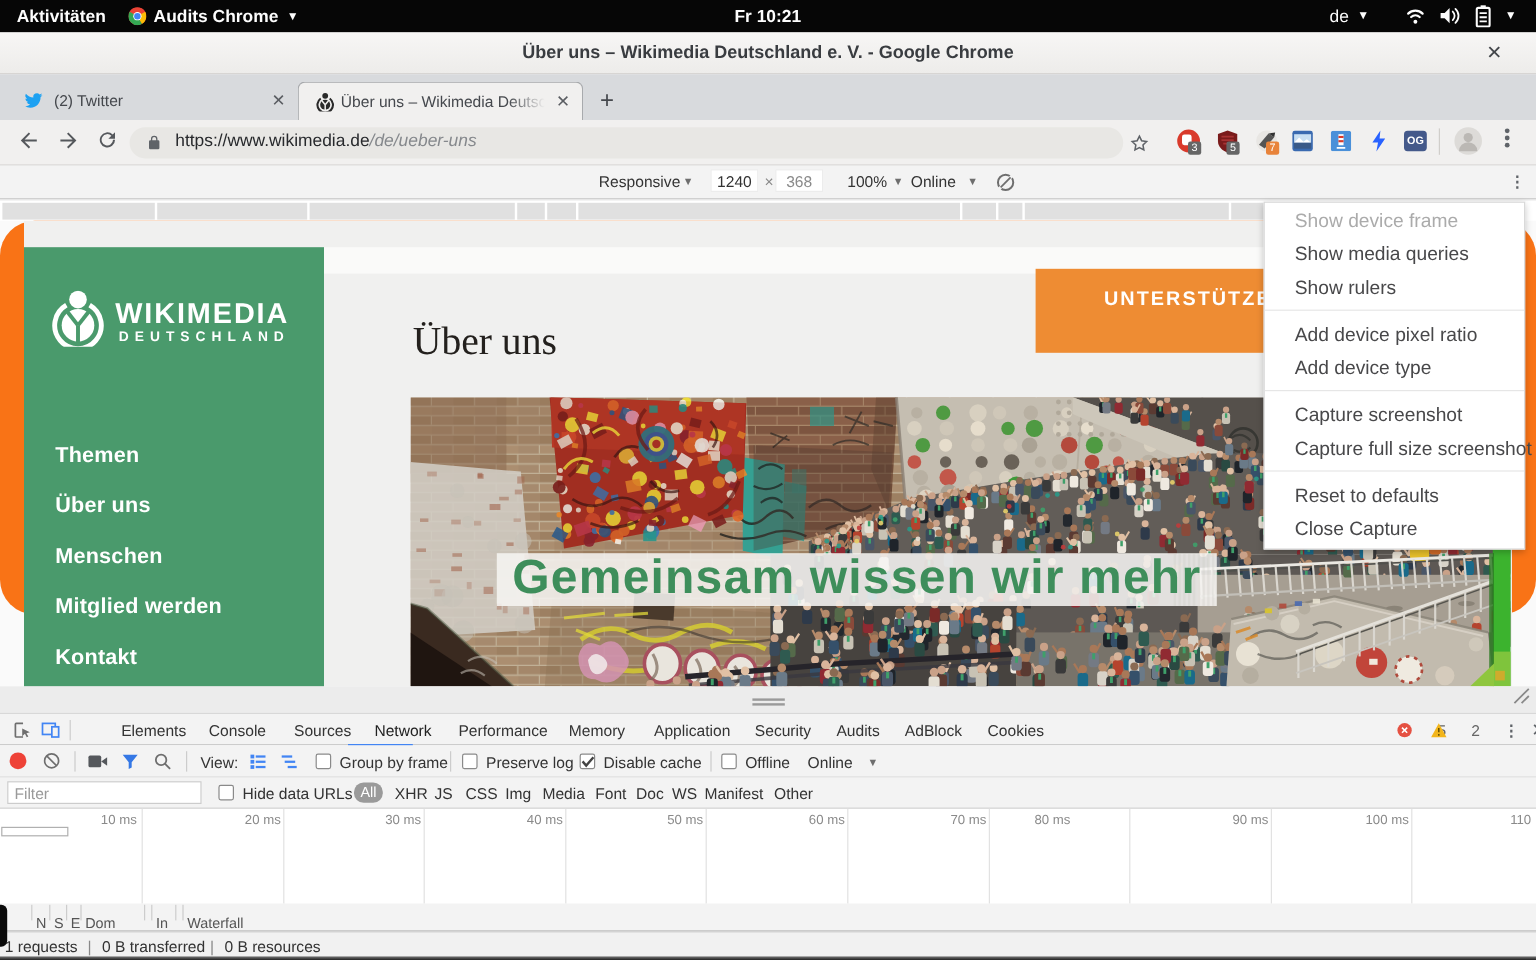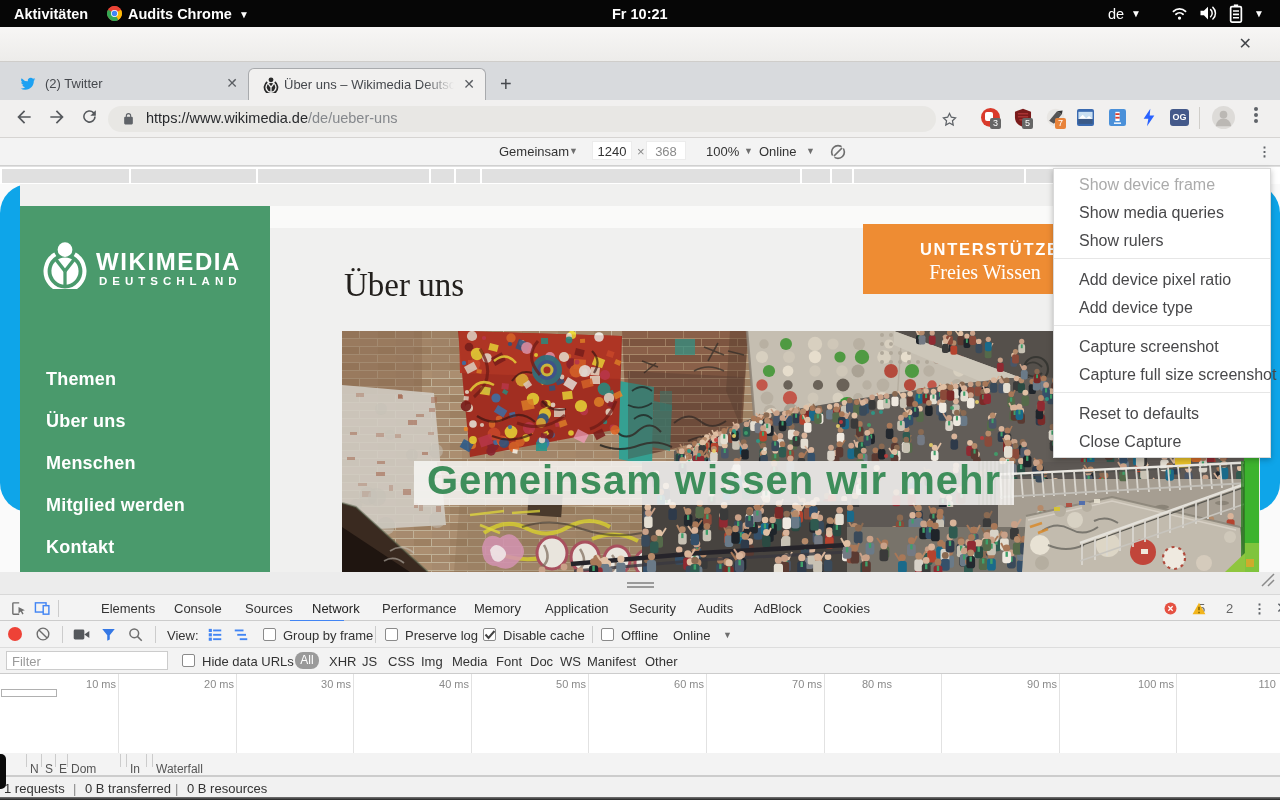--- a/index.html
+++ b/index.html
@@ -23,33 +23,33 @@
   #tab2 { left:248px; width:238px; background:#f1f0ef; border:1px solid #a8aaad; border-bottom:none; border-radius:6px 6px 0 0; }
   .tab .ttl { position:absolute; left:45px; top:8px; white-space:nowrap; overflow:hidden; }
   .tab .cls { position:absolute; right:10px; top:7px; color:#5a5d62; font-size:14px; }
   #newtab { position:absolute; left:500px; top:11px; font-size:20px; color:#45484d; font-weight:400; }
 
   
   #toolbar { left:0; top:100px; width:1280px; height:38px; background:#f1f0ef; border-bottom:1px solid #d6d4d2; }
   .navic { position:absolute; top:7px; font-size:19px; color:#595c60; }
   #omni { position:absolute; left:108px; top:6px; width:828px; height:26px; background:#e8e7e4; border-radius:13px; }
   #omni .url { position:absolute; left:38px; top:4px; font-size:14.5px; color:#27292c; white-space:nowrap; }
-  #omni .url .gray { color:#85888c; }
+  #omni .url .gray { color:#85888c;font-style:italic; }
 
   
   #devbar { left:0; top:138px; width:1280px; height:28px; background:#f3f3f3; border-bottom:1px solid #d0d0d0; font-size:13px; color:#333; }
   #devbar span { position:absolute; top:6px; }
   .numbox { position:absolute; top:3px; width:40px; height:19px; background:#fff; border:1px solid #ececec; text-align:center; font-size:13px; padding-top:2px; }
 
   
   #mqstrip { left:0; top:166px; width:1280px; height:18px; background:#fff; border-top:1px solid #e0e0e0;}
   #mqstrip .seg { position:absolute; top:2px; height:14px; background:#e0e0e0; }
 
   
-  #page { left:0; top:184px; width:1280px; height:328px; background:#0ea5e9;border-radius:29px; }
+  #page { left:0; top:184px; width:1280px; height:328px; background:#f97316;border-radius:29px; }
   #pagebg { position:absolute; left:20px; top:0; width:1240px; height:388px; background:#f0f0ef; }
   #sidebar { position:absolute; left:20px; top:22px; width:250px; height:366px; background:#4a9a6c; }
   .navitem { position:absolute; left:26px; font-size:18px; font-weight:700; color:#fff; letter-spacing:.2px;}
   #h1 { position:absolute; left:344px; top:83px; font-family:"Liberation Serif",serif; font-size:33px; color:#23201d; }
   #cta { position:absolute; left:863px; top:40px; width:244px; height:70px; background:#ee8c33; color:#fff; text-align:center; }
   #cta .l1 { position:absolute; left:57px; top:16px; font-size:16.5px; font-weight:700; letter-spacing:1.7px; white-space:nowrap; }
   #cta .l2 { position:absolute; left:0; top:37px; width:100%; text-align:center; font-family:"Liberation Serif",serif; font-size:20px; }
   #photo { position:absolute; left:342px; top:147px; width:917px; height:241px; overflow:hidden; }
 
   
@@ -105,20 +105,21 @@
   </svg>
   <svg class="abs" style="left:1229px;top:4px" width="14" height="19" viewBox="0 0 16 22">
     <rect x="5.5" y="0.5" width="5" height="2.5" fill="#fdfdfd"></rect>
     <rect x="1.8" y="3" width="12.4" height="18" rx="1.5" fill="none" stroke="#fdfdfd" stroke-width="2"></rect>
     <path d="M4.5 8 h7 M4.5 12 h7 M4.5 16 h7" stroke="#fdfdfd" stroke-width="1.8"></path>
   </svg>
   <span class="t" style="left:1254px;top:8px;font-size:10px;">▼</span>
 </div>
 
 <div id="titlebar" class="abs">
+  <div class="title">Über uns – Wikimedia Deutschland e. V. - Google Chrome</div>
   <div class="x">✕</div>
 </div>
 
 <div id="tabstrip" class="abs">
   <div id="tab1" class="tab">
     <svg class="abs" style="left:20px;top:8px" width="16" height="16" viewBox="0 0 24 24">
         <path fill="#1da1f2" d="M23 5a9 9 0 0 1-2.6.7A4.5 4.5 0 0 0 22.4 3a9 9 0 0 1-2.9 1.1A4.5 4.5 0 0 0 11.7 8a12.8 12.8 0 0 1-9.3-4.7 4.5 4.5 0 0 0 1.4 6A4.4 4.4 0 0 1 1.8 9v.1a4.5 4.5 0 0 0 3.6 4.4 4.5 4.5 0 0 1-2 .1 4.5 4.5 0 0 0 4.2 3.1A9 9 0 0 1 1 18.6 12.7 12.7 0 0 0 7.9 20.6c8.3 0 12.8-6.9 12.8-12.8v-.6A9.2 9.2 0 0 0 23 5z"></path>
       </svg>
     <span class="ttl">(2) Twitter</span>
     <span class="cls">✕</span>
@@ -194,21 +195,21 @@
   <div class="abs" style="left:1199px;top:7px;width:1px;height:22px;background:#d0ceca"></div>
   <div class="abs" style="left:1212px;top:6px;width:23px;height:23px;border-radius:50%;background:#dddbd8"></div>
   <svg class="abs" style="left:1212px;top:6px" width="23" height="23" viewBox="0 0 24 24">
       <circle cx="12" cy="9" r="4" fill="#bbb8b4"></circle>
       <path d="M4 21 a8 8 0 0 1 16 0 z" fill="#bbb8b4"></path>
     </svg>
   <div class="abs" style="left:1254px;top:7px;width:4px;height:4px;background:#5f6368;border-radius:50%;box-shadow:0 6px 0 #5f6368,0 12px 0 #5f6368"></div>
 </div>
 
 <div id="devbar" class="abs">
-  <span style="left:499px">Gemeinsam</span>
+  <span style="left:499px">Responsive</span>
     <span style="left:569px;top:8px;font-size:9px;color:#6e6e6e">▼</span>
   <div class="numbox" style="left:592px">1240</div>
   <span style="left:637px;color:#888">×</span>
   <div class="numbox" style="left:646px;color:#8a8a8a">368</div>
   <span style="left:706px">100%</span>
     <span style="left:744px;top:8px;font-size:9px;color:#6e6e6e">▼</span>
   <span style="left:759px">Online</span>
     <span style="left:806px;top:8px;font-size:9px;color:#6e6e6e">▼</span>
   <svg class="abs" style="left:829px;top:5px" width="18" height="18" viewBox="0 0 24 24">
     <circle cx="12" cy="12" r="8.5" fill="none" stroke="#6e6e6e" stroke-width="2.2"></circle>
@@ -249,21 +250,20 @@
     <div class="abs" style="left:79px;top:69px;color:#fff;font-size:11.5px;font-weight:600;letter-spacing:5px">DEUTSCHLAND</div>
     <div class="navitem" style="top:163px">Themen</div>
     <div class="navitem" style="top:205px">Über uns</div>
     <div class="navitem" style="top:247px">Menschen</div>
     <div class="navitem" style="top:289px">Mitglied werden</div>
     <div class="navitem" style="top:331px">Kontakt</div>
   </div>
   <div id="h1">Über uns</div>
   <div id="cta">
       <div class="l1">UNTERSTÜTZEN</div>
-      <div class="l2">Freies Wissen</div>
     </div>
   <div id="photo"><svg width="917" height="241" viewBox="0 0 917 241">
         <defs>
           <pattern id="brick" width="36" height="16" patternUnits="userSpaceOnUse">
             <rect width="36" height="16" fill="#ab8e70"></rect>
             <rect y="0" width="36" height="7" fill="#a4876a"></rect>
             <rect x="0" y="0" width="17" height="7" fill="#9d8062"></rect>
             <rect x="18" y="8" width="17" height="7" fill="#a68a6e"></rect>
             <path d="M0 7.5 h36 M0 15.5 h36" stroke="#c0b197" stroke-width="1.2"></path>
             <path d="M17.5 0 v7 M35.5 8 v7" stroke="#c0b197" stroke-width="1"></path>
@@ -2578,21 +2578,21 @@
     <div class="gline" style="left:118px"></div>
     <div class="gline" style="left:236px"></div>
     <div class="gline" style="left:353px"></div>
     <div class="gline" style="left:471px"></div>
     <div class="gline" style="left:588px"></div>
     <div class="gline" style="left:706px"></div>
     <div class="gline" style="left:824px"></div>
     <div class="gline" style="left:941px"></div>
     <div class="gline" style="left:1059px"></div>
     <div class="gline" style="left:1176px"></div>
-    <div class="glbl" style="left:70px;width:46px;text-align:right">10 ms</div>
+    <div class="glbl" style="left:84px;width:46px;text-align:left">10 ms</div>
     <div class="glbl" style="left:188px;width:46px;text-align:right">20 ms</div>
     <div class="glbl" style="left:305px;width:46px;text-align:right">30 ms</div>
     <div class="glbl" style="left:423px;width:46px;text-align:right">40 ms</div>
     <div class="glbl" style="left:540px;width:46px;text-align:right">50 ms</div>
     <div class="glbl" style="left:658px;width:46px;text-align:right">60 ms</div>
     <div class="glbl" style="left:776px;width:46px;text-align:right">70 ms</div>
     <div class="glbl" style="left:862px;width:46px;text-align:left">80 ms</div>
     <div class="glbl" style="left:1011px;width:46px;text-align:right">90 ms</div>
     <div class="glbl" style="left:1128px;width:46px;text-align:right">100 ms</div>
     <div class="glbl" style="left:1230px;width:46px;text-align:right">110</div>

